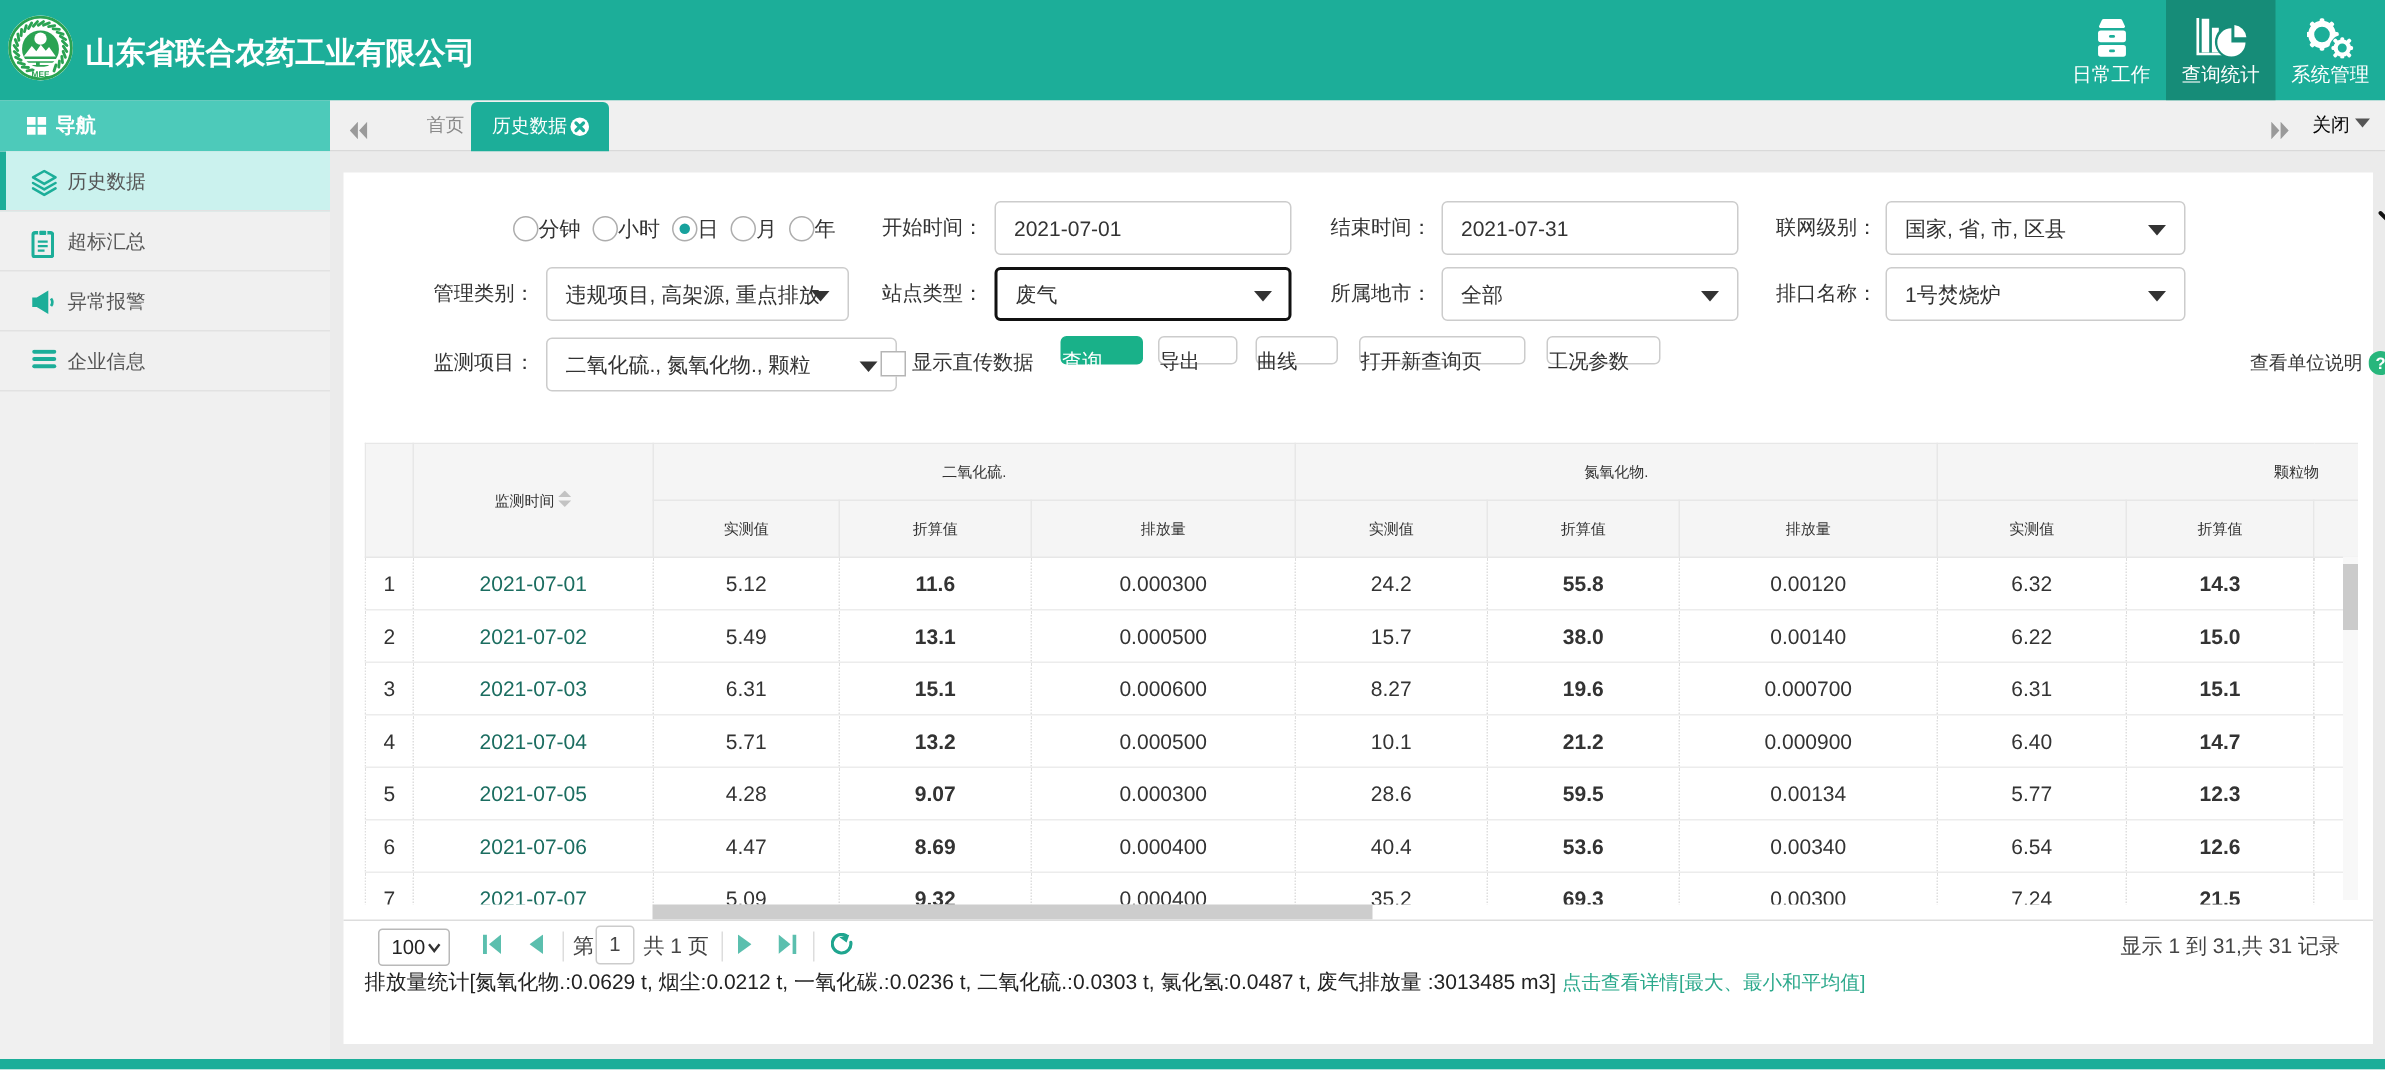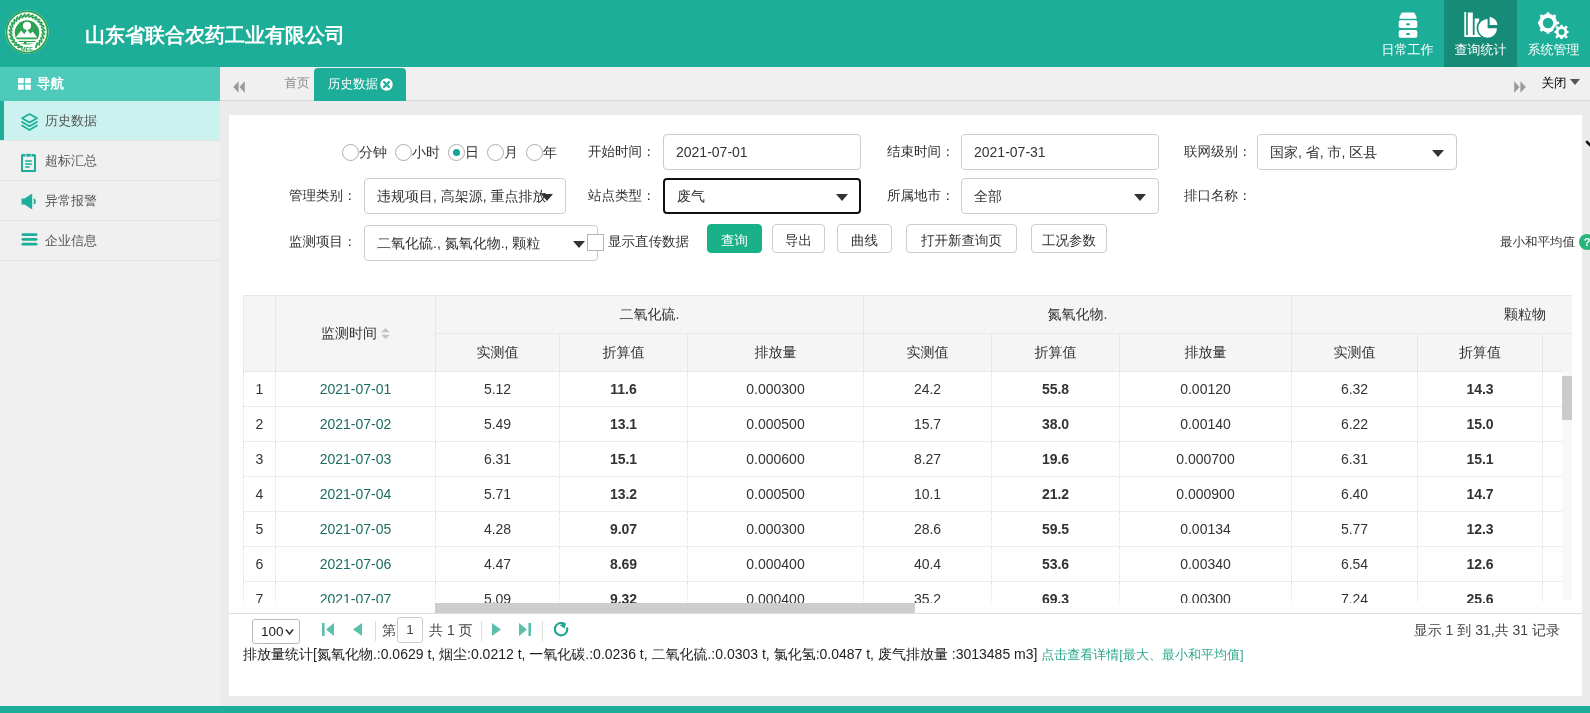--- a/index.html
+++ b/index.html
@@ -2,21 +2,21 @@
 <html><head>
 <meta charset="utf-8">
 <style>
 * { margin:0; padding:0; box-sizing:border-box; }
 html,body { width:1590px; height:713px; overflow:hidden; font-family:"Liberation Sans",sans-serif; }
 body { position:relative; background:#ebebeb; }
 
 
 .topbar { position:absolute; left:0; top:0; width:1590px; height:67px; background:#1cae99; }
 .logo { position:absolute; left:5px; top:10px; width:44px; height:44px; }
-.title { position:absolute; left:57px; top:22px; color:#fff; font-size:20px; font-weight:bold;margin-left:28px; }
+.title { position:absolute; left:57px; top:22px; color:#fff; font-size:20px; font-weight:bold; }
 .navitems { position:absolute; right:0; top:0; height:67px; display:flex; }
 .navitem { width:73px; height:67px; position:relative; color:#fff; }
 .navitem.active { background:#168c78; }
 .navitem svg { position:absolute; left:50%; transform:translateX(-50%); top:12px; }
 .navitem .ni-tx { position:absolute; left:0; right:0; top:41px; text-align:center; font-size:13px; white-space:nowrap; }
 
 
 .navhead { position:absolute; left:0; top:67px; width:220px; height:34px; background:#4dcaba; color:#fff; font-size:13.5px; font-weight:bold; line-height:34px; padding-left:37px; }
 .navhead svg { position:absolute; left:18px; top:11px; }
 
@@ -42,28 +42,28 @@
 
 .frow { position:absolute; left:16px; width:100%; height:36px; font-size:13.5px; color:#333;margin-left:11px; }
 .flabel { position:absolute; line-height:36px; white-space:nowrap; }
 .fbox { position:absolute; height:36px; border:1px solid #ccc; border-radius:4px; background:#fff; font-size:14px; color:#333; line-height:34px; padding-left:12px; padding-right:30px; white-space:nowrap; overflow:hidden; }
 .fbox .car { position:absolute; right:12px; top:15px; width:0; height:0; border-left:6px solid transparent; border-right:6px solid transparent; border-top:7px solid #333; }
 .fbox.focus { border:2px solid #111; line-height:32px; }
 .fbox.focus .car { top:14px; right:11px; }
 .radio { display:inline-flex; align-items:center; margin-right:8px; font-size:14px; }
 .rc { width:17px; height:17px; border-radius:50%; border:1px solid #adadad; background:#fff; position:relative; flex:none; }
 .rc.sel::after { content:""; position:absolute; left:4px; top:4px; width:7px; height:7px; border-radius:50%; background:#17a29d; }
-.btn { position:absolute; height:29px; border:1px solid #ccc; border-radius:4px; background:#fff; font-size:13.5px; color:#333; text-align:center; line-height:31px; }
+.btn { position:absolute; height:19px; border:1px solid #ccc; border-radius:4px; background:#fff; font-size:13.5px; color:#333; line-height:31px; }
 .btn.green { background:#19b189; border-color:#19b189; color:#fff; }
 .chk { position:absolute; width:17px; height:17px; border:1px solid #b5b5b5; background:#fff; }
 
 
 .tclip { position:absolute; left:14px; top:180px; width:1329px; height:308px; overflow:hidden; }
 table { border-collapse:collapse; width:1329px; table-layout:fixed; }
-th { background:#f5f5f5; font-weight:normal; font-size:14px; color:#333; border:1px solid #e7e7e7; }
+th { background:#f5f5f5; font-weight:normal; font-size:10px; color:#333; border:1px solid #e7e7e7; }
 td { font-size:14px; color:#333; text-align:center; border-left:1px dotted #dedede; border-right:1px dotted #dedede; border-bottom:1px solid #ececec; background:#fff; }
 td.bold { font-weight:bold; }
 td.datec { color:#1b6d60; }
 .vtrack { position:absolute; left:1333px; top:256px; width:10px; height:229px; background:#f8f8f8; }
 .vthumb { position:absolute; left:1333px; top:261px; width:10px; height:44px; background:#cbcbcb; }
 .hthumb { position:absolute; left:206px; top:488px; width:480px; height:10px; background:#cdcdcd; }
 
 
 .pager { position:absolute; left:0px; top:498px; width:1353px; height:37px; border-top:1px solid #ddd; font-size:14px; color:#444; }
 .psel { position:absolute; left:23px; top:5px; width:48px; height:25px; border:1px solid #b9b9b9; border-radius:3px; line-height:23px; padding-left:8px; font-size:13.5px; color:#222; }
@@ -223,33 +223,34 @@
     </div>
 
     <div class="frow" style="top:63px;">
       <span class="flabel" style="left:33px;">管理类别：</span>
       <span class="fbox" style="left:108px; width:202px;">违规项目, 高架源, 重点排放<span class="car"></span></span>
       <span class="flabel" style="left:332px;">站点类型：</span>
       <span class="fbox focus" style="left:407px; width:198px;">废气<span class="car"></span></span>
       <span class="flabel" style="left:631px;">所属地市：</span>
       <span class="fbox" style="left:705px; width:198px;">全部<span class="car"></span></span>
       <span class="flabel" style="left:928px;">排口名称：</span>
+      <span class="fbox" style="left:1001px; width:200px;">1号焚烧炉<span class="car"></span></span>
     </div>
 
     <div class="frow" style="top:109px;">
       <span class="flabel" style="left:33px;">监测项目：</span>
       <span class="fbox" style="left:108px; width:234px; top:1px;">二氧化硫., 氮氧化物., 颗粒<span class="car"></span></span>
       <span class="chk" style="left:331px; top:10px;"></span>
       <span class="flabel" style="left:352px;">显示直传数据</span>
       <span class="btn green" style="left:451px; width:55px;">查询</span>
       <span class="btn" style="left:516px; width:53px;">导出</span>
       <span class="btn" style="left:581px; width:55px;">曲线</span>
       <span class="btn" style="left:650px; width:111px;">打开新查询页</span>
       <span class="btn" style="left:775px; width:76px;">工况参数</span>
-      <span class="flabel" style="left:1244px; font-size:12.5px;">最小和平均值</span>
+      <span class="flabel" style="left:1244px; font-size:12.5px;">查看单位说明</span>
       <svg style="position:absolute; left:1323px; top:10px;" width="16" height="16" viewBox="0 0 16 16">
           <circle cx="8" cy="8" r="8" fill="#27b67c"></circle>
           <text x="8" y="12" text-anchor="middle" font-size="11" font-weight="bold" fill="#fff" font-family="Liberation Sans">?</text>
         </svg>
     </div>
 
     <div class="tclip">
       <table id="dtable">
         <colgroup>
           <col style="width:32px">
@@ -367,21 +368,21 @@
         <tr style="height:35px;">
               <td>7</td>
               <td class="datec">2021-07-07</td>
               <td>5.09</td>
               <td class="bold">9.32</td>
               <td>0.000400</td>
               <td>35.2</td>
               <td class="bold">69.3</td>
               <td>0.00300</td>
               <td>7.24</td>
-              <td class="bold">25.6</td>
+              <td class="bold">21.5</td>
               <td></td>
             </tr>
       </tbody>
         </table>
     </div>
     <div class="vtrack"></div>
     <div class="vthumb"></div>
     <div class="hthumb"></div>
 
     <div class="pager">

